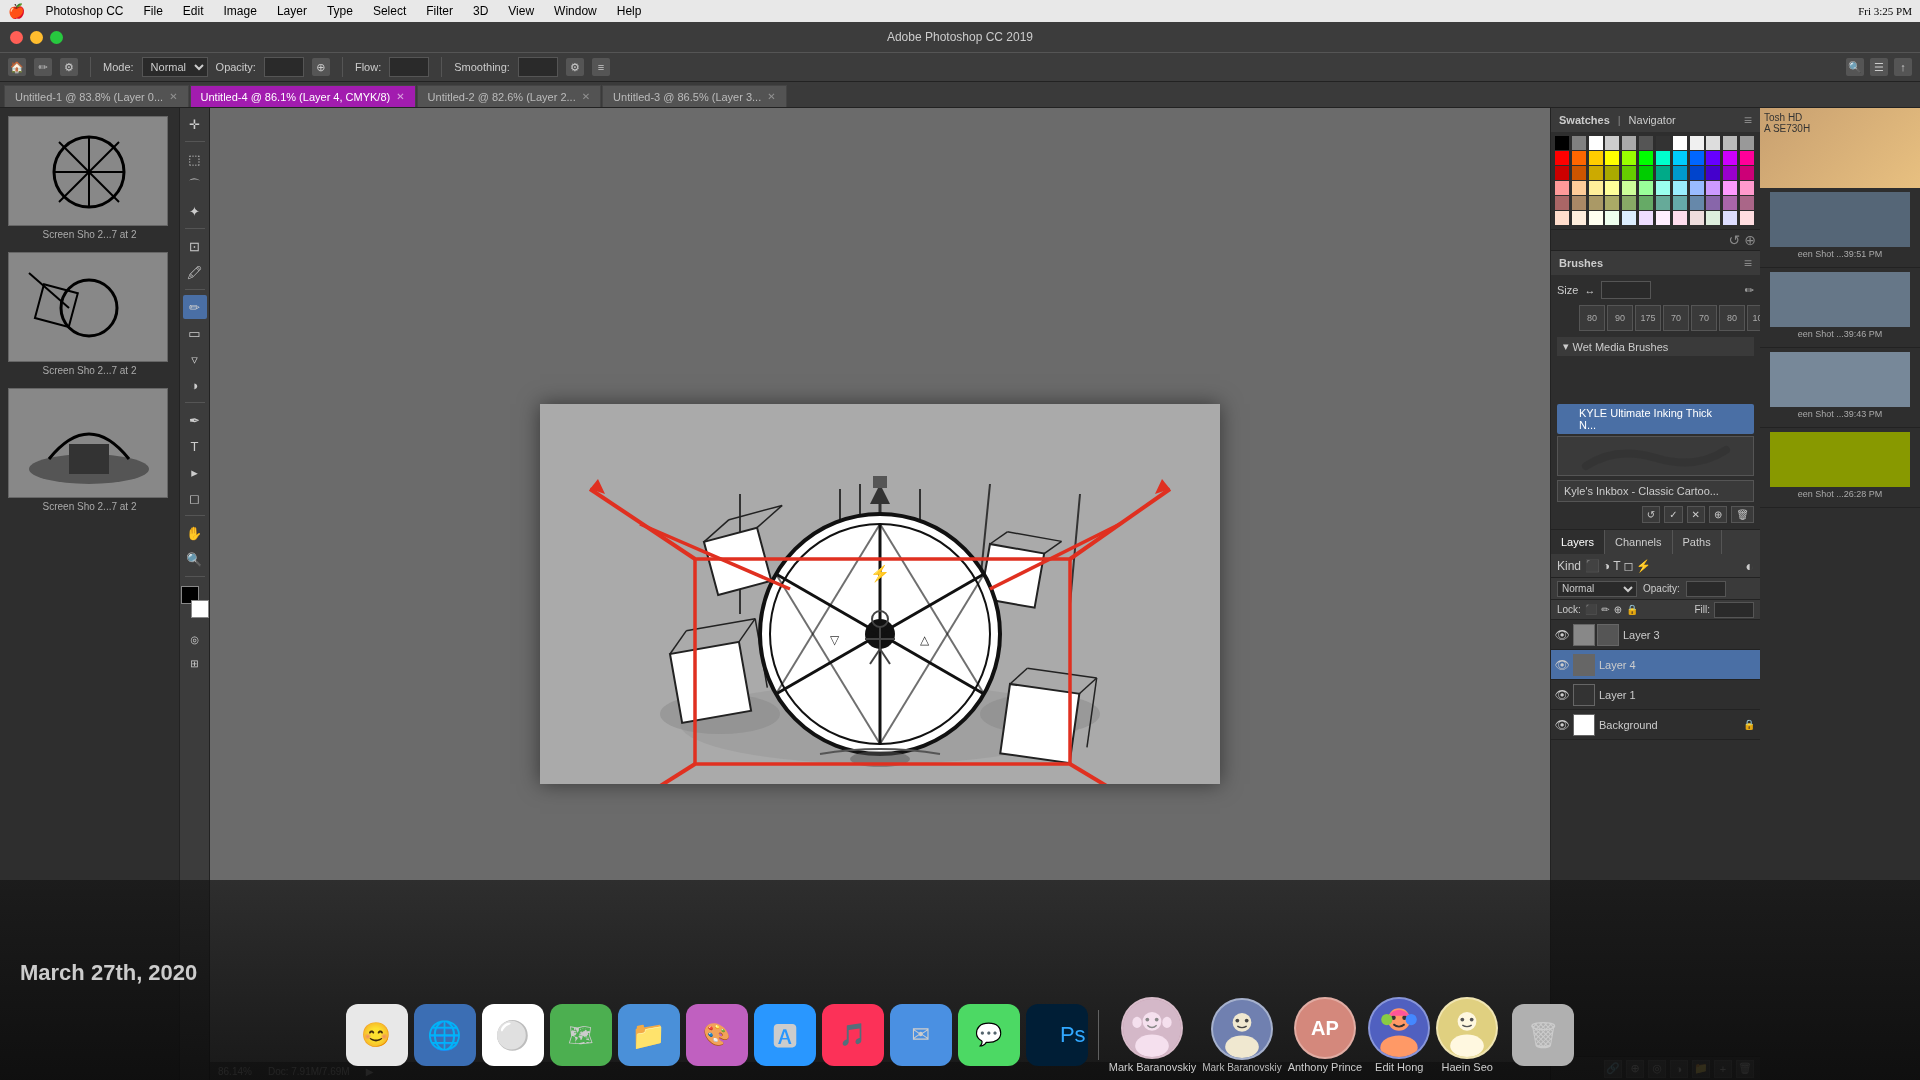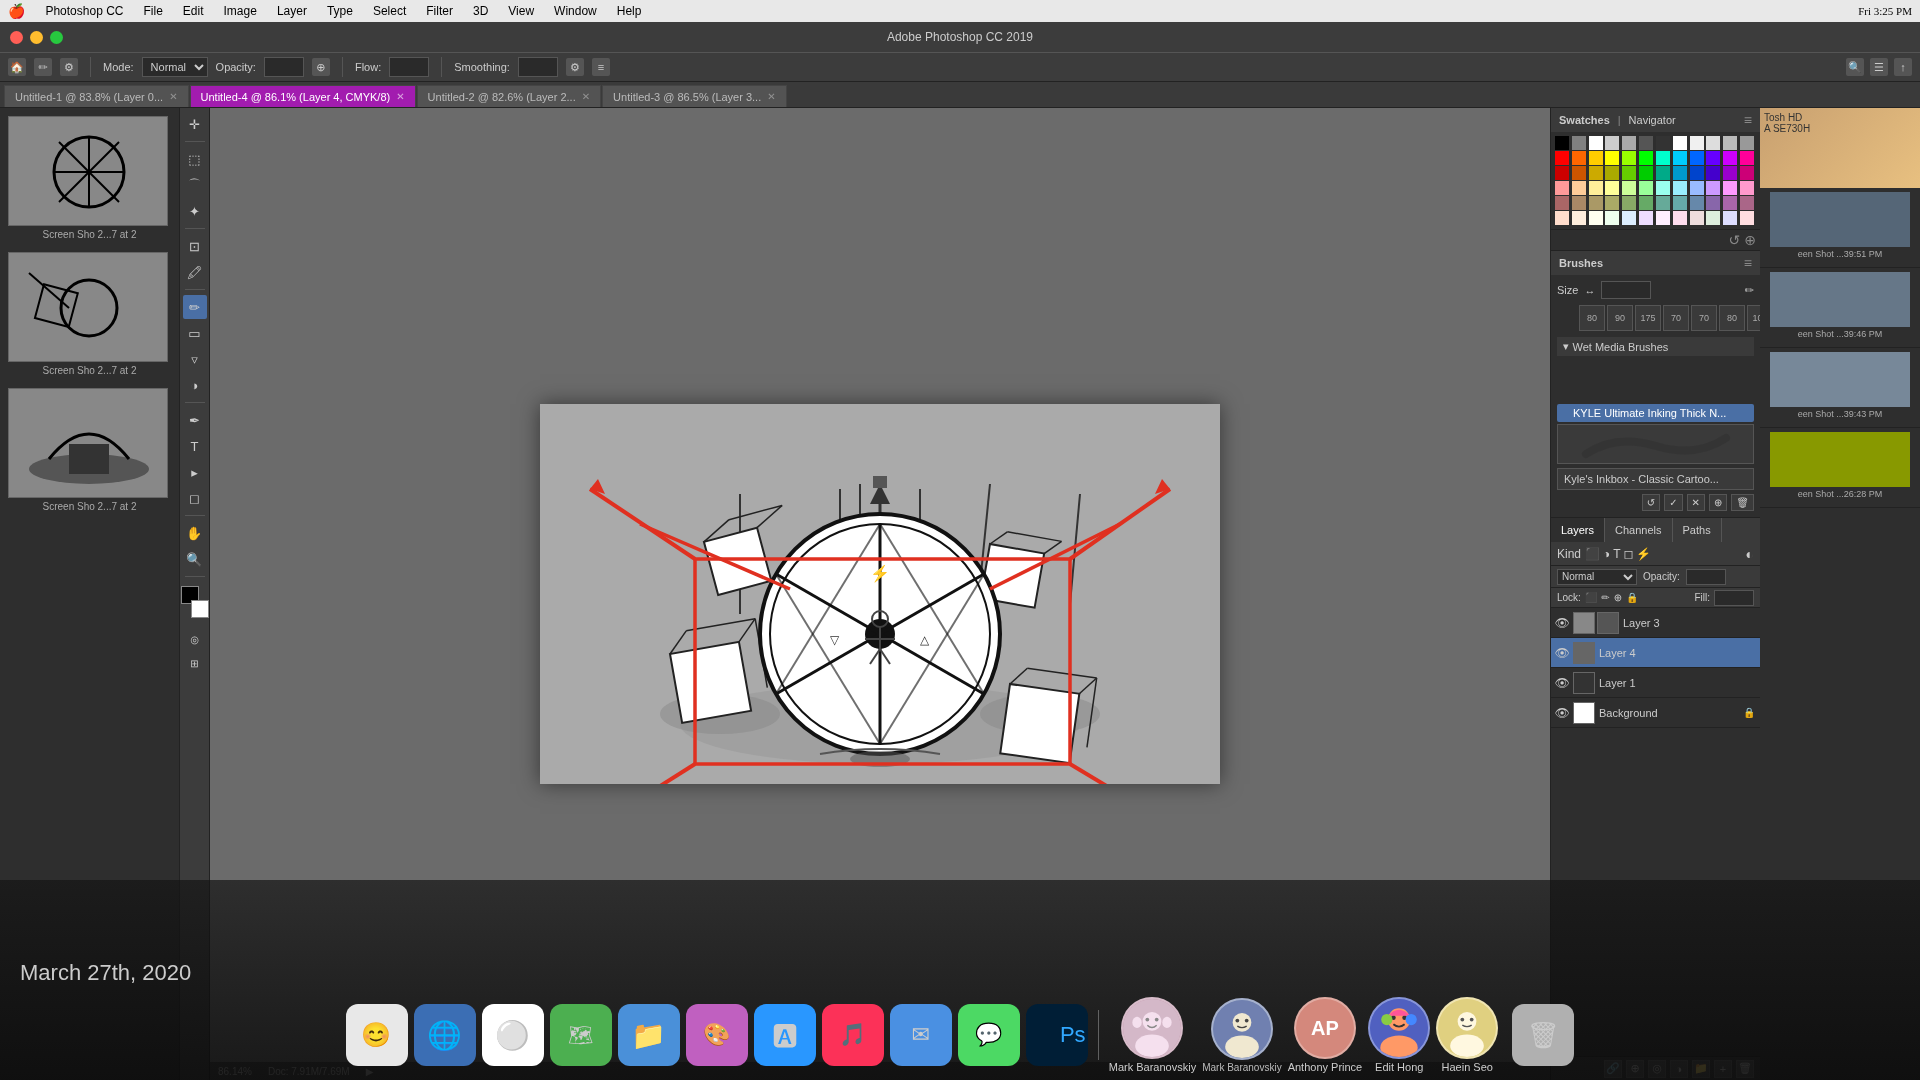--- a/index.html
+++ b/index.html
@@ -308,21 +308,21 @@
     .brush-category {
       font-size: 11px;
       color: #ccc;
       background: #3a3a3a;
       padding: 3px 6px;
       margin-bottom: 4px;
       display: flex; align-items: center; gap: 4px;
     }
     .brush-item-selected {
       background: #4a6fa5;
-      padding: 3px 16px;
+      padding: 3px 22px;
       font-size: 11px;
       color: #fff;
       margin-bottom: 2px;
       border-radius: 2px;
       margin-top: 48px;
     }
     .brush-item {
       padding: 3px 6px;
       font-size: 11px;
       color: #ccc;
@@ -491,21 +491,21 @@
     }
     .bottom-title {
       font-size: 36px;
       color: #eee;
       font-weight: 300;
       letter-spacing: 1px;
     }
     .bottom-date {
       font-size: 22px;
       color: #ccc;
-      font-weight: 400;
+      font-weight: 700;
     }
     .dock-bar {
       height: 90px;
       display: flex;
       align-items: center;
       justify-content: center;
       gap: 6px;
       padding: 4px 0;
     }
     .dock-icon {

